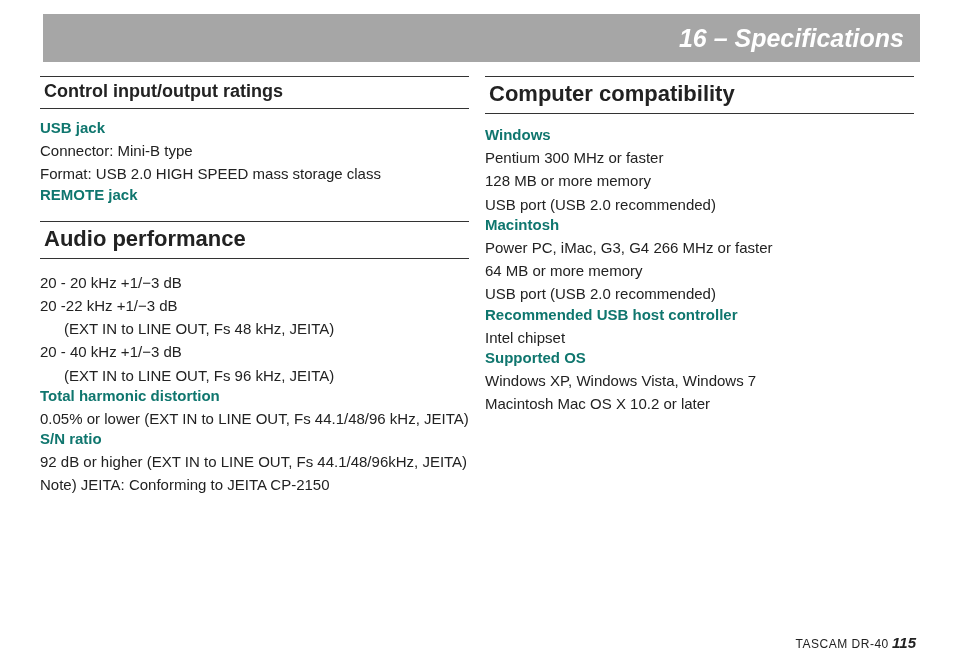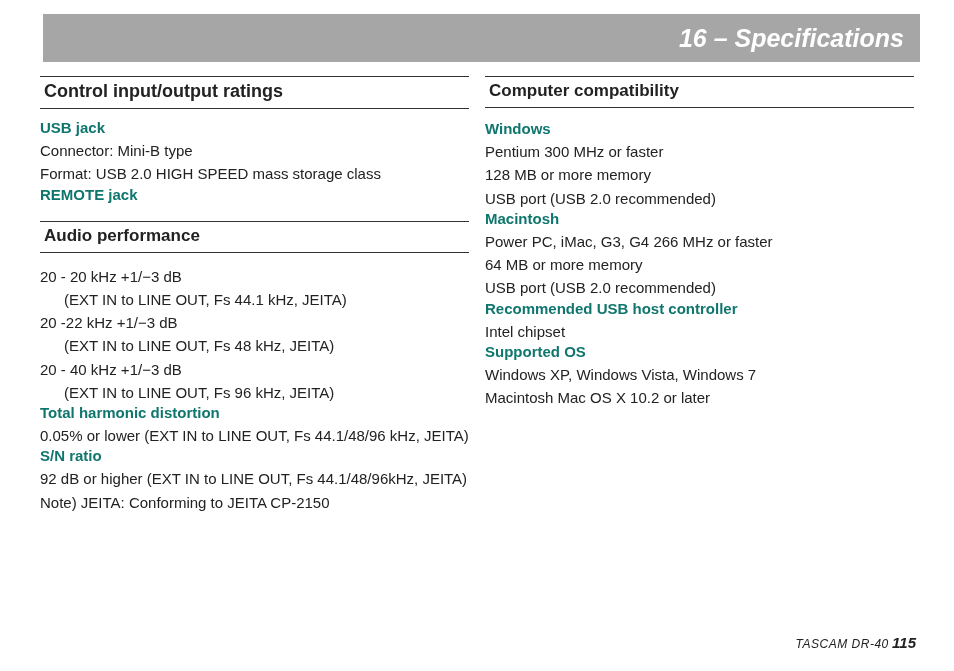--- a/index.html
+++ b/index.html
@@ -37,21 +37,21 @@
     }
     .section-heading-minor {
       font-size: 18px;
       font-weight: 700;
       color: #222;
       padding: 4px 2px 6px 4px;
       border-bottom: 1px solid #333;
       margin-bottom: 10px;
     }
     .section-heading-major {
-      font-size: 17px;
+      font-size: 22px;
       font-weight: 700;
       color: #222;
       padding: 4px 2px 6px 4px;
       border-top: 1px solid #333;
       border-bottom: 1px solid #333;
       margin-top: 18px;
       margin-bottom: 12px;
     }
     .section-heading-major.first { margin-top: 2px; }
     .subhead {
@@ -73,21 +73,21 @@
       line-height: 1.55;
       padding-left: 24px;
     }
     .footer {
       position: absolute;
       right: 38px;
       bottom: 20px;
       font-size: 12px;
       color: #222;
     }
-    .footer .model { font-style: italic; letter-spacing: 0.5px; }
+    .footer .model { letter-spacing: 0.5px; }
     .footer .pnum { font-weight: 700; font-style: italic; font-size: 15px; }
     .rule { border: 0; border-top: 1px solid #333; margin: 2px 0 0 0; }
   </style>
 </head>
 <body>
 
 <div class="header-bar">
   <span class="header-title">16 – Specifications</span>
 </div>
 
@@ -103,21 +103,20 @@
     </div>
 
     <div>
       <div class="subhead">REMOTE jack</div>
     </div>
 
     <div class="section-heading-major">Audio performance</div>
 
     <div>
       <div class="line">20 - 20 kHz +1/−3 dB</div>
-      <div class="line-indent">(EXT IN to LINE OUT, Fs 44.1 kHz, JEITA)</div>
       <div class="line">20 -22 kHz +1/−3 dB</div>
       <div class="line-indent">(EXT IN to LINE OUT, Fs 48 kHz, JEITA)</div>
       <div class="line">20 - 40 kHz +1/−3 dB</div>
       <div class="line-indent">(EXT IN to LINE OUT, Fs 96 kHz, JEITA)</div>
     </div>
 
     <div>
       <div class="subhead">Total harmonic distortion</div>
       <div class="line">0.05% or lower (EXT IN to LINE OUT, Fs 44.1/48/96 kHz, JEITA)</div>
     </div>

